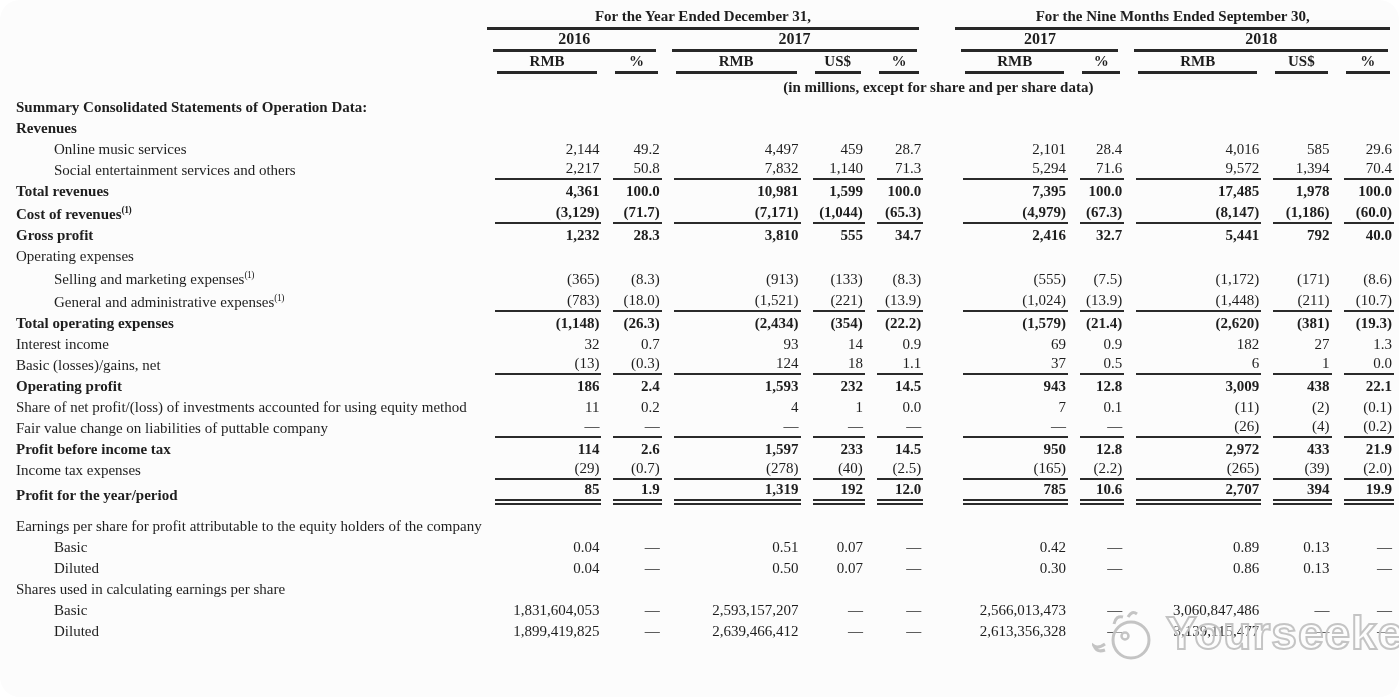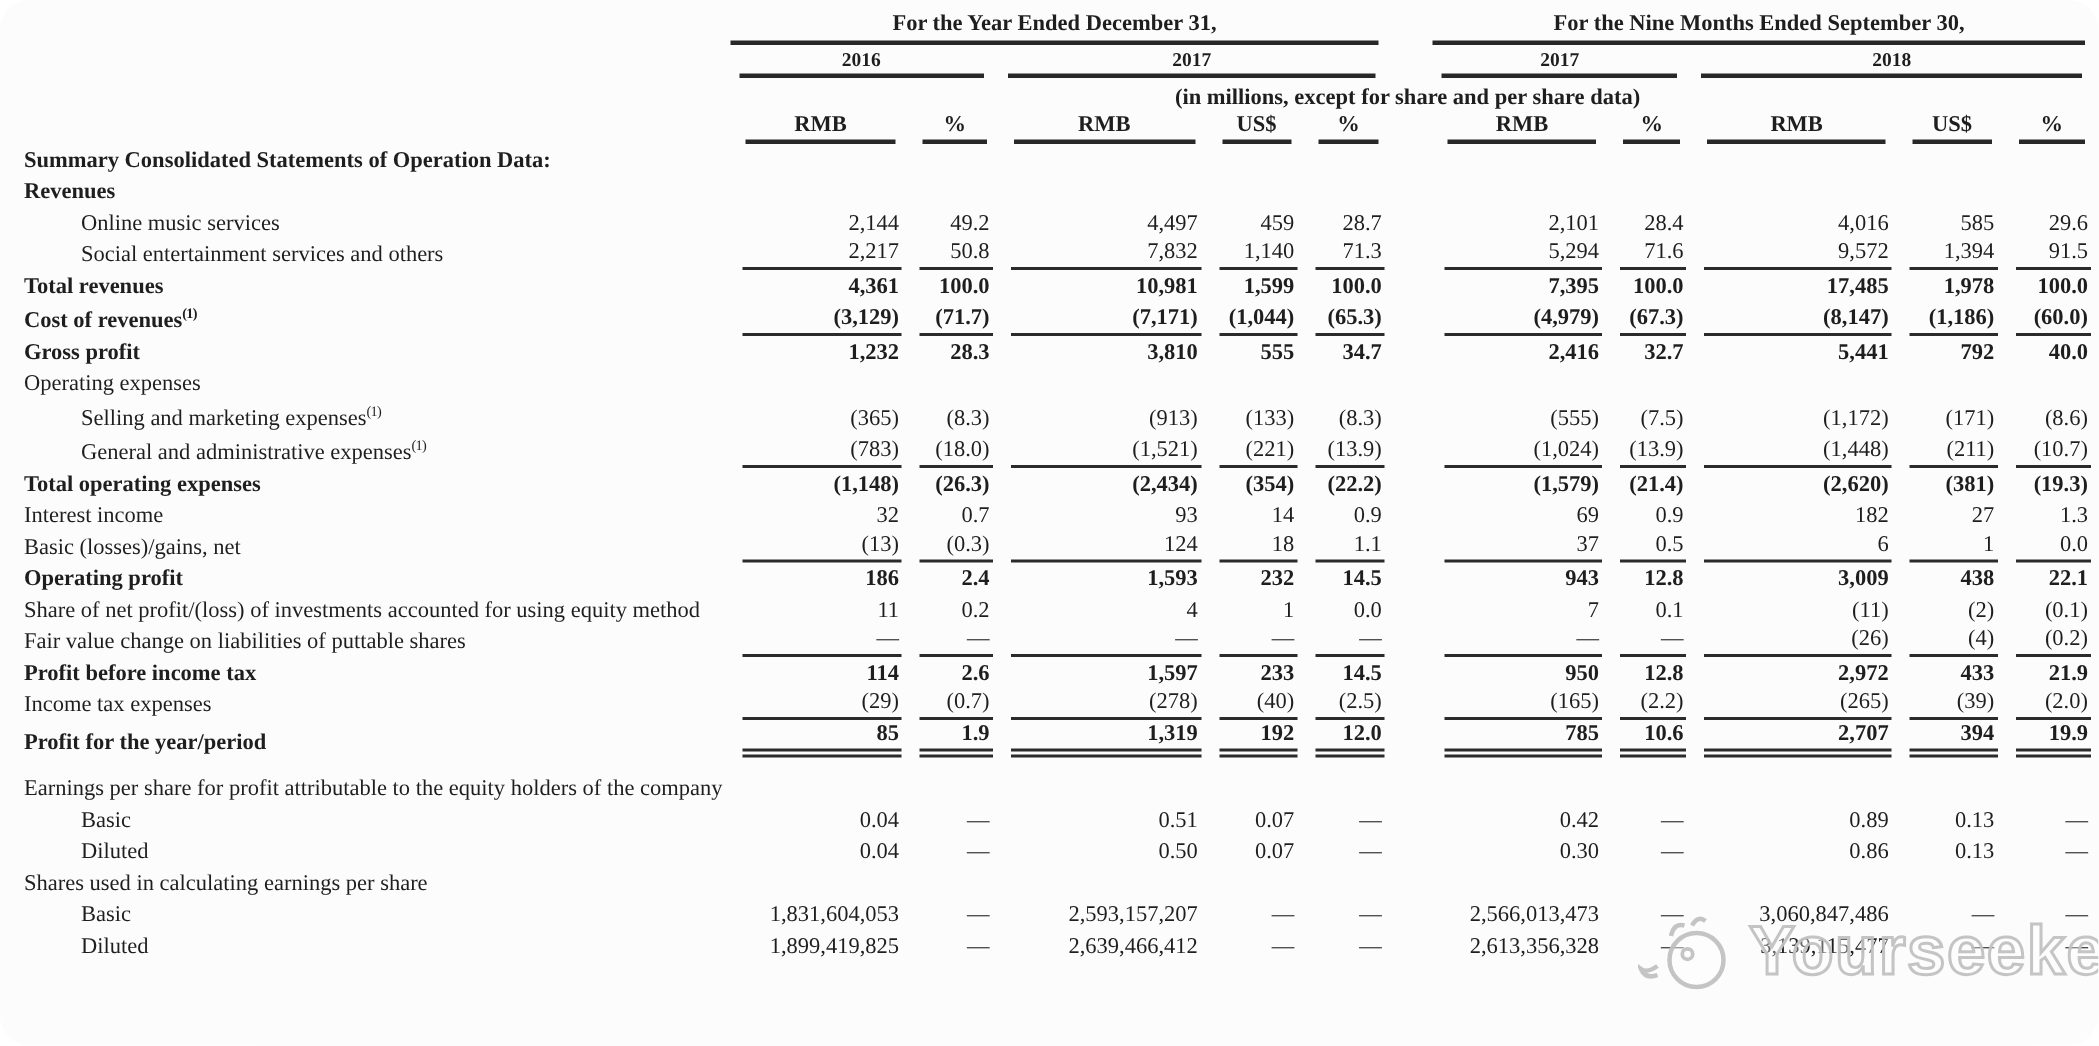--- a/index.html
+++ b/index.html
@@ -24,21 +24,21 @@
   col.c-usd2 { width:70px; }
   col.c-pct4 { width:62px; }
   th, td { padding:0; vertical-align:bottom; font-weight:normal; }
   thead tr { height:22px; }
   .ghead {
     font-weight:bold; font-size:15px; text-align:center;
     border-bottom:3px solid #282828; padding-bottom:2px; margin:0 4px;
     white-space:nowrap;
   }
   .yhead {
-    font-weight:bold; font-size:13px; text-align:center;
+    font-weight:bold; font-size:16px; text-align:center;
     border-bottom:3px solid #282828; padding-bottom:1px; margin:0 6px 0 10px;
   }
   .chead {
     font-weight:bold; font-size:15px; text-align:center;
     border-bottom:3px solid #282828; padding-bottom:1px; margin:0 4px 0 14px;
   }
   .note { font-weight:bold; font-size:15px; text-align:center; padding-top:3px; }
   tbody tr { height:21px; }
   tbody td { font-size:15px; line-height:19px; }
   td.lab { padding-left:8px; }
@@ -104,56 +104,56 @@
         <th></th>
         <th colspan="2">
             <div class="yhead">2017</div>
           </th>
         <th colspan="3">
             <div class="yhead">2018</div>
           </th>
       </tr>
       <tr>
         <th></th>
-        <th colspan="11">
-            <div class="note">(in millions, except for share and per share data)</div>
+        <th>
+            <div class="chead">RMB</div>
+          </th>
+        <th>
+            <div class="chead">%</div>
+          </th>
+        <th>
+            <div class="chead">RMB</div>
+          </th>
+        <th>
+            <div class="chead">US$</div>
+          </th>
+        <th>
+            <div class="chead">%</div>
+          </th>
+        <th></th>
+        <th>
+            <div class="chead">RMB</div>
+          </th>
+        <th>
+            <div class="chead">%</div>
+          </th>
+        <th>
+            <div class="chead">RMB</div>
+          </th>
+        <th>
+            <div class="chead">US$</div>
+          </th>
+        <th>
+            <div class="chead">%</div>
           </th>
       </tr>
       <tr>
         <th></th>
-        <th>
-            <div class="chead">RMB</div>
-          </th>
-        <th>
-            <div class="chead">%</div>
-          </th>
-        <th>
-            <div class="chead">RMB</div>
-          </th>
-        <th>
-            <div class="chead">US$</div>
-          </th>
-        <th>
-            <div class="chead">%</div>
-          </th>
-        <th></th>
-        <th>
-            <div class="chead">RMB</div>
-          </th>
-        <th>
-            <div class="chead">%</div>
-          </th>
-        <th>
-            <div class="chead">RMB</div>
-          </th>
-        <th>
-            <div class="chead">US$</div>
-          </th>
-        <th>
-            <div class="chead">%</div>
+        <th colspan="11">
+            <div class="note">(in millions, except for share and per share data)</div>
           </th>
       </tr>
     </thead>
     <tbody>
         <tr>
           <td class="lab b">Summary Consolidated Statements of Operation Data:</td>
           <td colspan="11"></td>
         </tr>
         <tr>
           <td class="lab b">Revenues</td>
@@ -217,21 +217,21 @@
           <td class="val">
             <div class="u line">71.6</div>
           </td>
           <td class="val">
             <div class="u line">9,572</div>
           </td>
           <td class="val">
             <div class="u line">1,394</div>
           </td>
           <td class="val">
-            <div class="u line">91.5</div>
+            <div class="u line">70.4</div>
           </td>
         </tr>
         <tr>
           <td class="lab b">Total revenues</td>
           <td class="val b">
             <div class="u">4,361</div>
           </td>
           <td class="val b">
             <div class="u">100.0</div>
           </td>
@@ -565,21 +565,21 @@
             <div class="u">(11)</div>
           </td>
           <td class="val">
             <div class="u">(2)</div>
           </td>
           <td class="val">
             <div class="u">(0.1)</div>
           </td>
         </tr>
         <tr>
-          <td class="lab">Fair value change on liabilities of puttable shares</td>
+          <td class="lab">Fair value change on liabilities of puttable company</td>
           <td class="val">
             <div class="u line">—</div>
           </td>
           <td class="val">
             <div class="u line">—</div>
           </td>
           <td class="val">
             <div class="u line">—</div>
           </td>
           <td class="val">

